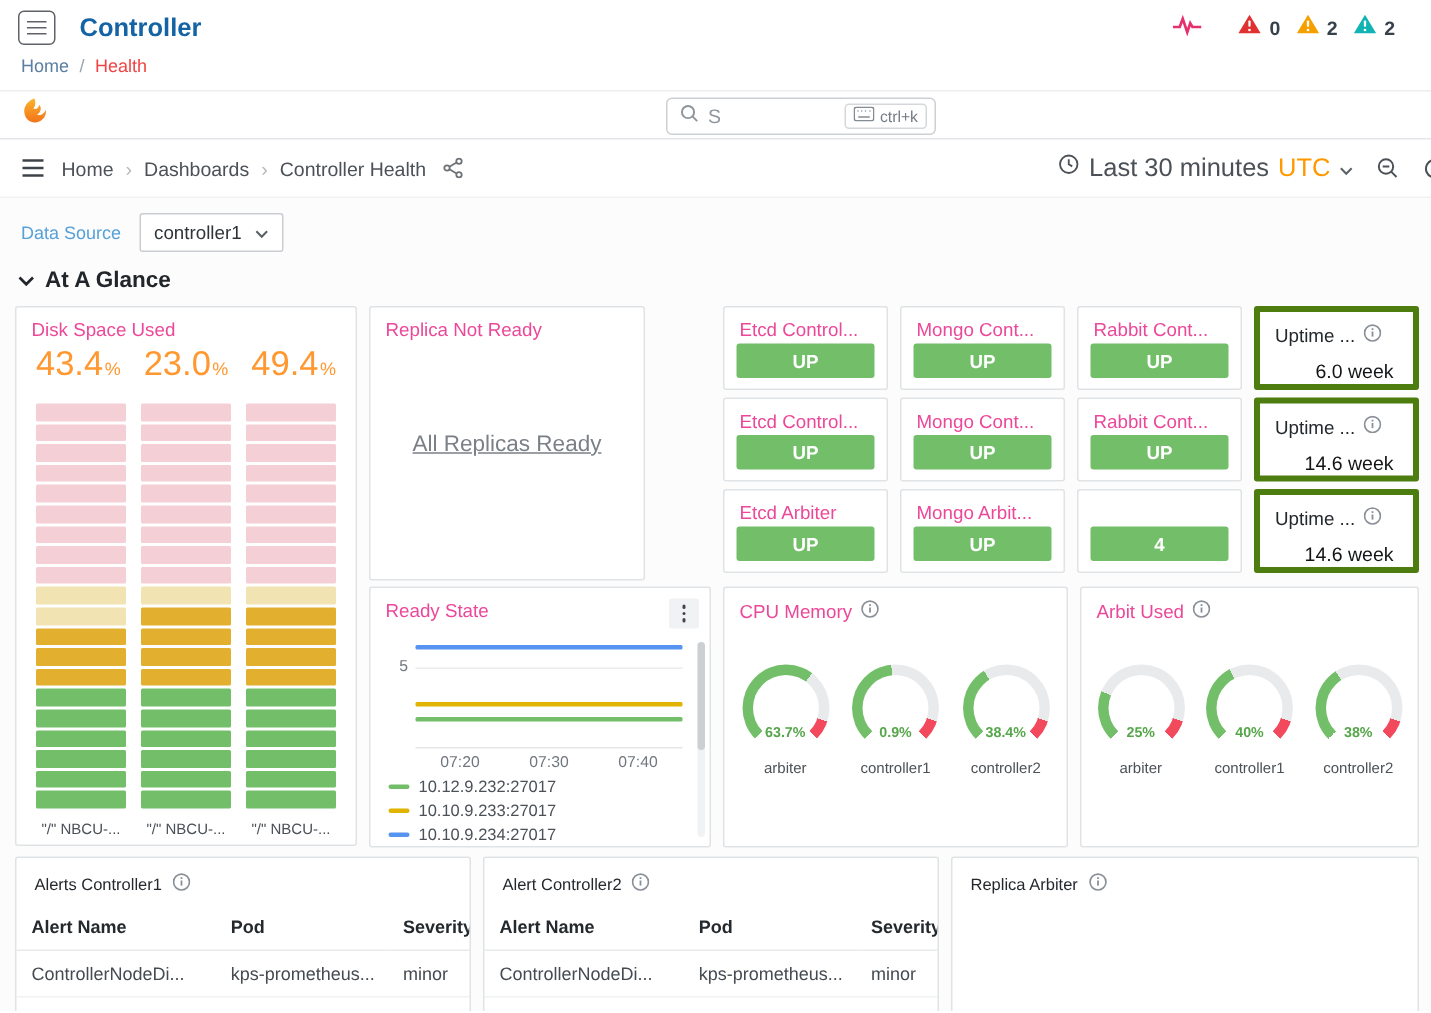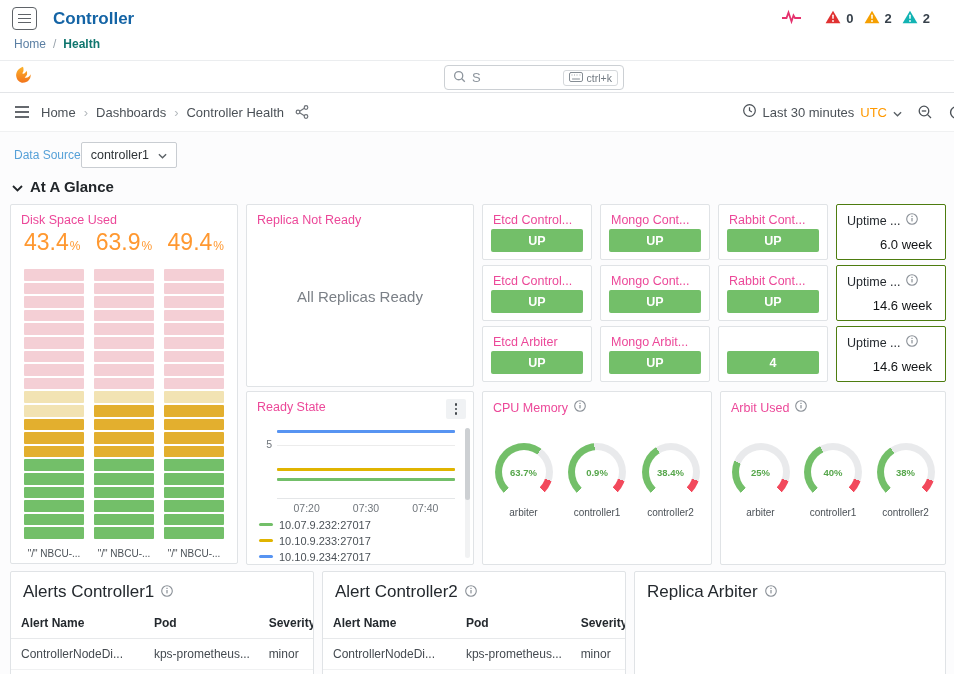--- a/index.html
+++ b/index.html
@@ -14,46 +14,46 @@
   .menu-box i { display:block; width:13px; height:1.6px; background:#5f6368; }
   .app-title { margin-left:16px; font-size:17px; font-weight:700; color:#1464a5; }
   .hdr-right { display:flex; align-items:center; }
   .hdr-right .spacer { width:14px; }
   .alert-group { display:flex; align-items:center; gap:5px; margin-left:10px; cursor:pointer; }
   .alert-count { font-size:13px; font-weight:700; color:#37414b; }
 
   .app-breadcrumb { display:flex; align-items:center; gap:7px; font-size:12px; padding:0 0 9px 14px; }
   .crumb-home { color:#5b7fa3; cursor:pointer; }
   .crumb-sep { color:#9aa4ad; }
-  .crumb-current { color:#0f766e; font-weight:700; cursor:pointer; }
+  .crumb-current { color:#ef4444; font-weight:400; cursor:pointer; }
 
   
   .gf-search-bar { height:33px; border-top:1px solid #ebedef; border-bottom:1px solid #e3e5e8;
     position:relative; display:flex; align-items:center; padding:0 13px; }
   .search-box { position:absolute; left:444px; top:4px; width:180px; height:25px; border:1px solid #ccd0d4;
     border-radius:4px; background:#fff; display:flex; align-items:center; gap:6px; padding:0 5px 0 8px; cursor:text; }
   .search-ph { flex:1; font-size:13px; color:#8d959d; white-space:nowrap; overflow:hidden; }
   .kbd-badge { display:flex; align-items:center; gap:4px; border:1px solid #d5d8db; border-radius:3px;
     padding:1px 5px; font-size:10.5px; color:#737b83; white-space:nowrap; }
 
   .gf-nav-bar { height:39px; display:flex; align-items:center; justify-content:space-between;
     padding-left:14px; border-bottom:1px solid #f0f1f2; }
   .nav-left { display:flex; align-items:center; gap:11px; }
   .gf-crumbs { display:flex; align-items:center; gap:8px; font-size:13px; color:#4b5157; }
   .gf-crumb { cursor:pointer; white-space:nowrap; }
   .gf-crumb-sep { color:#b4b9bd; }
   .nav-right { display:flex; align-items:center; gap:15px; }
-  .time-btn { display:flex; align-items:center; gap:6px; font-size:13px; color:#4b5157; cursor:pointer; white-space:nowrap; }
+  .time-btn { display:flex; align-items:flex-start; gap:6px; font-size:17px; color:#4b5157; cursor:pointer; white-space:nowrap; }
   .utc { color:#ff9900; }
   .icon-btn { background:none; border:none; cursor:pointer; display:flex; align-items:center; padding:0; }
   .refresh-cut { margin-right:-11px; }
 
   
   .dashboard { position:relative; height:542px; background:#fcfcfd; overflow:hidden; }
-  .controls { position:absolute; left:14px; top:10px; display:flex; align-items:center; }
+  .controls { position:absolute; left:14px; top:10px; display:flex; align-items:center; gap:12px; }
   .ds-label { font-size:12px; color:#56a1d8; cursor:pointer; }
   .ds-select { display:flex; align-items:center; gap:9px; border:1px solid #c9cdd2; border-radius:2px;
     background:#fff; padding:5px 9px; font-size:12.5px; color:#2f3438; cursor:pointer; }
   .section-header { position:absolute; left:12px; top:46px; display:flex; align-items:center; gap:7px;
     font-size:15px; font-weight:700; color:#22262a; cursor:pointer; }
 
   .panel { position:absolute; background:#fff; border:1px solid #e0e3e6; border-radius:2px; overflow:hidden; }
   .panel-title { font-size:12.5px; font-weight:500; color:#ec4899; padding:8px 10px 2px;
     white-space:nowrap; overflow:hidden; display:flex; align-items:center; gap:6px; }
 
@@ -62,32 +62,32 @@
   .disk-stats { position:absolute; left:0; right:0; top:24px; display:flex; justify-content:space-between; padding:0 13px; }
   .stat { color:#ff9830; font-size:23px; font-weight:500; white-space:nowrap; }
   .stat-unit { font-size:12px; margin-left:1px; }
   #disk-bars { position:absolute; left:13px; right:13px; top:64px; bottom:24px; display:flex; gap:10px; }
   .segs { flex:1; display:flex; flex-direction:column; gap:2px; }
   .seg { flex:1; border-radius:1px; }
   #disk-labels { position:absolute; left:13px; right:13px; bottom:4px; display:flex; gap:10px; }
   .bar-label { flex:1; font-size:10px; color:#4b5157; text-align:center; white-space:nowrap; overflow:hidden; }
 
   
-  #replica-panel { left:246px; top:72px; width:228px; height:183px; }
+  #replica-panel { left:246px; top:72px; width:184px; height:183px; }
   .replica-msg { position:absolute; left:0; right:0; top:50%; transform:translateY(-50%);
-    text-align:center; font-size:15px; color:#7b8087; }
+    text-align:center; font-size:15px; color:#7b8087;text-decoration:underline; }
 
   
   #status-grid { position:absolute; left:482px; top:72px; display:grid;
     grid-template-columns:repeat(3,110px); grid-auto-rows:56px; column-gap:8px; row-gap:5px; }
   .status-cell { position:relative; background:#fff; border:1px solid #e0e3e6; border-radius:2px; overflow:hidden; }
   .status-pill { position:absolute; left:8px; right:8px; bottom:7px; height:23px; background:#73bf69;
     color:#fff; font-weight:700; font-size:12.5px; display:flex; align-items:center; justify-content:center; border-radius:2px; }
   #uptime-col { position:absolute; left:836px; top:72px; width:110px; display:grid; grid-auto-rows:56px; row-gap:5px; }
-  .uptime-cell { position:relative; background:#fff; border:1px solid #4d7c0f; border-radius:2px; overflow:hidden; }
+  .uptime-cell { position:relative; background:#fff; border:4px solid #4d7c0f; border-radius:2px; overflow:hidden; }
   .uptime-title { display:flex; align-items:center; gap:5px; font-size:12.5px; color:#24292e;
     padding:8px 8px 0 10px; white-space:nowrap; overflow:hidden; }
   .uptime-value { position:absolute; right:13px; top:32px; font-size:13px; color:#121416; }
 
   
   #mongo-panel { left:246px; top:259px; width:228px; height:174px; }
   .kebab { position:absolute; top:7px; right:7px; width:20px; height:20px; background:#f0f2f4; border-radius:2px;
     display:flex; flex-direction:column; align-items:center; justify-content:center; cursor:pointer; }
   .kebab i { width:2.6px; height:2.6px; background:#41464b; border-radius:50%; margin:1px 0; }
   .mchart { position:absolute; left:10px; right:18px; top:30px; height:94px; }
@@ -106,29 +106,29 @@
   .mscroll { position:absolute; right:3px; top:36px; bottom:6px; width:5px; background:#f1f2f3; border-radius:3px; }
   .mscroll-thumb { position:absolute; top:0; height:55%; width:100%; background:#cdd0d3; border-radius:3px; cursor:pointer; }
 
   
   #cpu-panel { left:482px; top:259px; width:230px; height:174px; }
   #memory-panel { left:720px; top:259px; width:226px; height:174px; }
   .gauges { display:flex; justify-content:space-evenly; margin-top:26px; }
   .gauge { width:66px; text-align:center; }
   .gauge-ring { width:58px; height:58px; border-radius:50%; margin:0 auto; position:relative; }
   .gauge-hole { position:absolute; inset:7px; background:#fff; border-radius:50%;
-    display:flex; align-items:center; justify-content:center; }
+    display:flex; align-items:flex-end; justify-content:center; }
   .gauge-hole span { font-size:9.5px; font-weight:700; color:#56a64b; }
   .gauge-label { font-size:10px; color:#4b5157; margin-top:6px; white-space:nowrap; overflow:hidden; text-overflow:ellipsis; }
 
   
   #alerts1 { left:10px; top:439px; width:304px; height:160px; }
   #alerts2 { left:322px; top:439px; width:304px; height:160px; }
   #alerts3 { left:634px; top:439px; width:312px; height:160px; }
-  .alerts-head { display:flex; align-items:center; gap:7px; font-size:17px; font-weight:500; color:#24292e; padding:10px 12px 6px; }
+  .alerts-head { display:flex; align-items:center; gap:7px; font-size:11px; font-weight:500; color:#24292e; padding:10px 12px 6px; }
   .alerts-table { width:100%; border-collapse:collapse; table-layout:fixed; }
   .alerts-table th { font-size:12px; font-weight:700; color:#24292e; text-align:left; padding:8px 10px;
     border-bottom:1px solid #e7e9eb; white-space:nowrap; overflow:hidden; }
   .alerts-table th:nth-child(1){ width:44%; } .alerts-table th:nth-child(2){ width:38%; } .alerts-table th:nth-child(3){ width:18%; }
   .alerts-table td { font-size:12px; color:#454b51; padding:8px 10px; border-bottom:1px solid #f0f1f2;
     white-space:nowrap; overflow:hidden; }
 </style>
 </head>
 <body>
 
@@ -301,21 +301,21 @@
           <path d="M1 1 l4.5 4.5 4.5-4.5"></path>
         </svg>
     </span>
     <span>At A Glance</span>
   </div>
 
   <div class="panel" id="disk-panel">
     <div class="panel-title">Disk Space Used</div>
     <div class="disk-stats">
       <span class="stat"><span>43.4</span><span class="stat-unit">%</span></span>
-      <span class="stat"><span>63.9</span><span class="stat-unit">%</span></span>
+      <span class="stat"><span>23.0</span><span class="stat-unit">%</span></span>
       <span class="stat"><span>49.4</span><span class="stat-unit">%</span></span>
     </div>
     <div id="disk-bars">
         <div class="segs">
           <div class="seg" style="background: rgb(244, 207, 213);"></div>
           <div class="seg" style="background: rgb(244, 207, 213);"></div>
           <div class="seg" style="background: rgb(244, 207, 213);"></div>
           <div class="seg" style="background: rgb(244, 207, 213);"></div>
           <div class="seg" style="background: rgb(244, 207, 213);"></div>
           <div class="seg" style="background: rgb(244, 207, 213);"></div>
@@ -496,21 +496,21 @@
       <div class="maxis"></div>
       <div class="mxlabels">
         <span>07:20</span>
         <span>07:30</span>
         <span>07:40</span>
       </div>
     </div>
     <div id="mongo-legend">
   <div class="mlegend-item">
     <span class="mlegend-dash" style="background: rgb(115, 191, 105);"></span>
-    <span>10.07.9.232:27017</span>
+    <span>10.12.9.232:27017</span>
   </div>
 
   <div class="mlegend-item">
     <span class="mlegend-dash" style="background: rgb(224, 180, 0);"></span>
     <span>10.10.9.233:27017</span>
   </div>
 
   <div class="mlegend-item">
     <span class="mlegend-dash" style="background: rgb(87, 148, 242);"></span>
     <span>10.10.9.234:27017</span>

